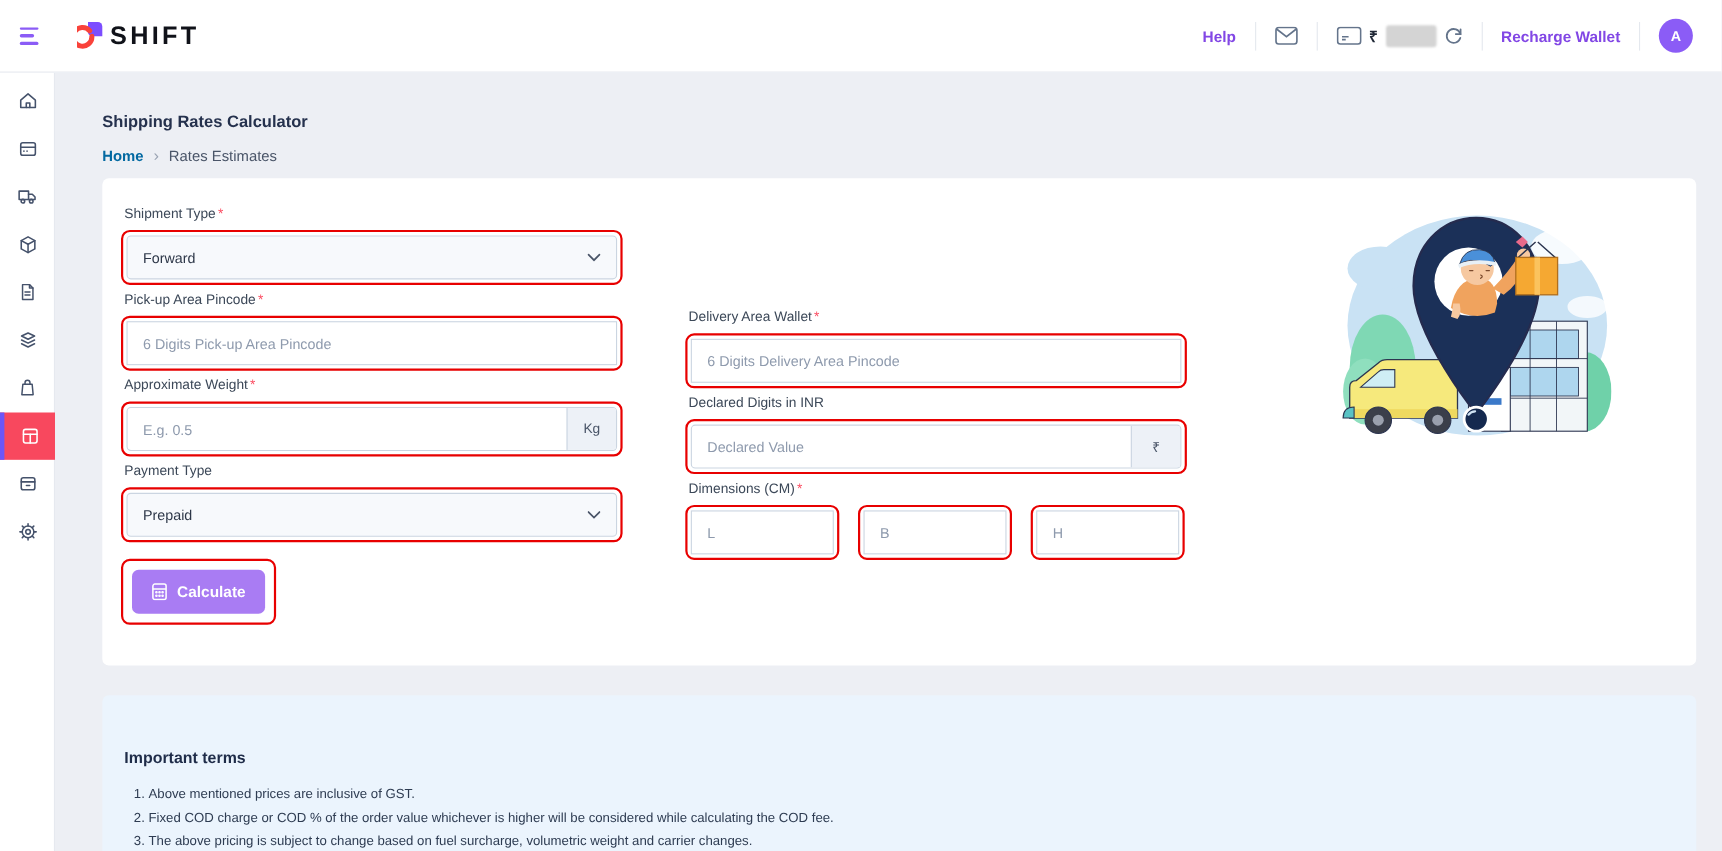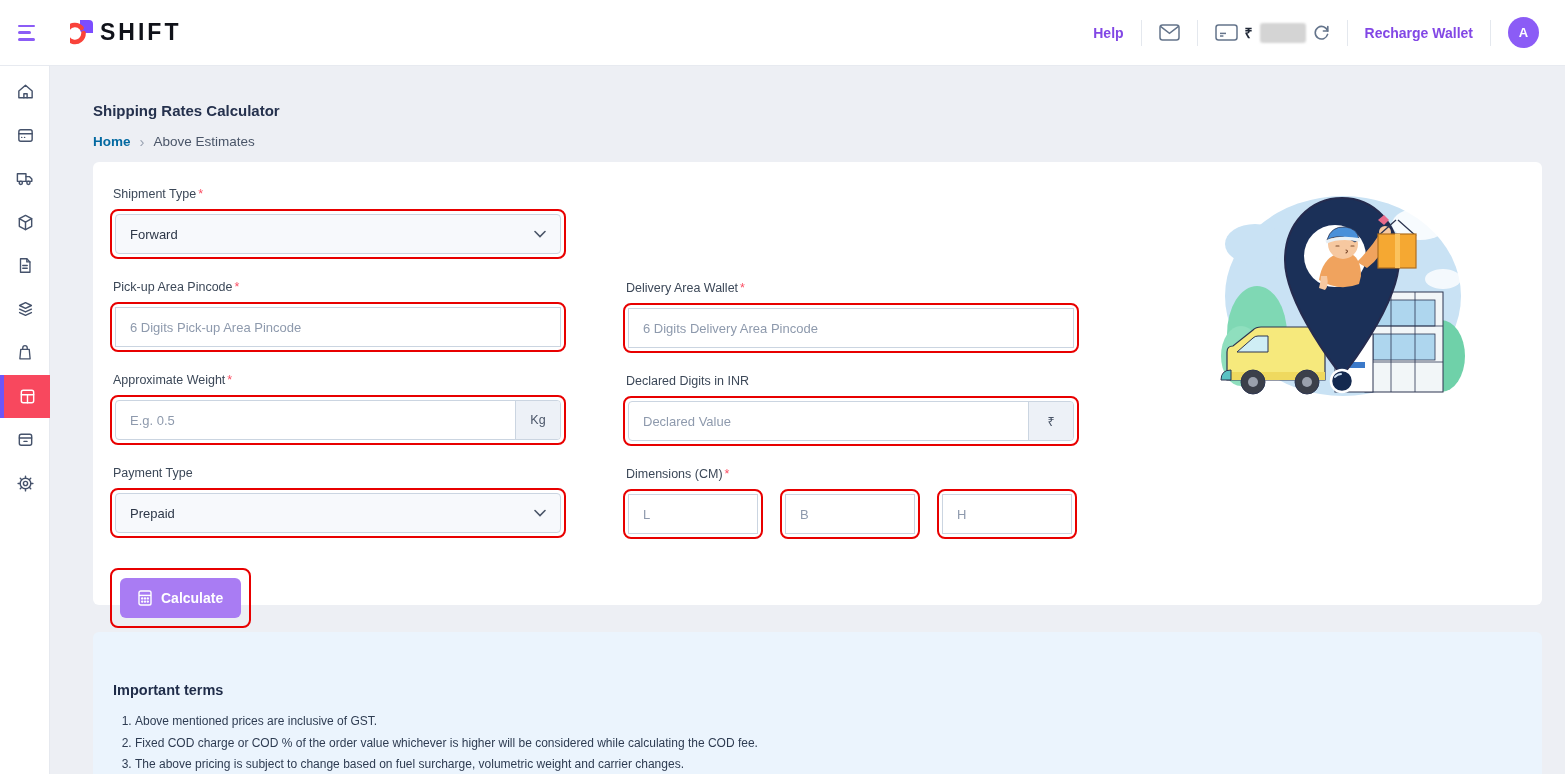--- a/index.html
+++ b/index.html
@@ -40,21 +40,21 @@
   .breadcrumb { margin-top:15px; display:flex; align-items:center; gap:9px; font-size:13.5px; }
   .bc-home { color:#0369a1; cursor:pointer;font-weight:bold; }
   .bc-sep { color:#9aa3b2; font-size:15px; line-height:1; }
   .bc-cur { color:#4a5568; }
 
   .card1 { margin-top:13px; background:#fff; border-radius:6px; height:443px; position:relative;
     padding:25px 20px 0 17px; }
   .form-grid { display:flex; }
   .col { display:flex; flex-direction:column; width:456px; }
   .col-right { margin-left:57px; }
-  .field { margin-bottom:21px; }
+  .field { margin-bottom:6px; }
   .f-label { font-size:12.5px; color:#3c4858; margin:0 0 8px 3px; }
   .req { color:#fb4e63; margin-left:2px; }
   .annot { border:2px solid #e80000; border-radius:8px; padding:3px; }
   .control-select { height:40px; background:#f7f9fc; border:1px solid #cbd5e1; border-radius:4px;
     display:flex; align-items:center; justify-content:space-between; padding:0 14px; font-size:13px;
     color:#2d3748; cursor:pointer; }
   .control-input { height:40px; width:100%; background:#fff; border:1px solid #cbd5e1; border-radius:0;
     padding:0 14px; font-size:13px; color:#2d3748; outline:none; }
   .control-input::placeholder { color:#8e9aad; }
   .input-group { height:40px; border:1px solid #cbd5e1; border-radius:4px; display:flex; overflow:hidden; background:#fff; }
@@ -192,21 +192,21 @@
       <path d="M10 2.2 v2.2 M10 15.6 v2.2 M2.2 10 h2.2 M15.6 10 h2.2 M4.5 4.5 l1.5 1.5 M14 14 l1.5 1.5 M4.5 15.5 l1.5 -1.5 M14 6 l1.5 -1.5"></path>
     </svg>
   </div>
 </div>
 
 <div class="main">
   <div class="page-title">Shipping Rates Calculator</div>
   <div class="breadcrumb">
     <span class="bc-home">Home</span>
     <span class="bc-sep">›</span>
-    <span class="bc-cur">Above Estimates</span>
+    <span class="bc-cur">Rates Estimates</span>
   </div>
 
   <div class="card1">
     <div class="form-grid">
 
       <div class="col">
         <div class="field">
           <div class="f-label">
             <span>Shipment Type</span><span class="req">*</span>
           </div>

